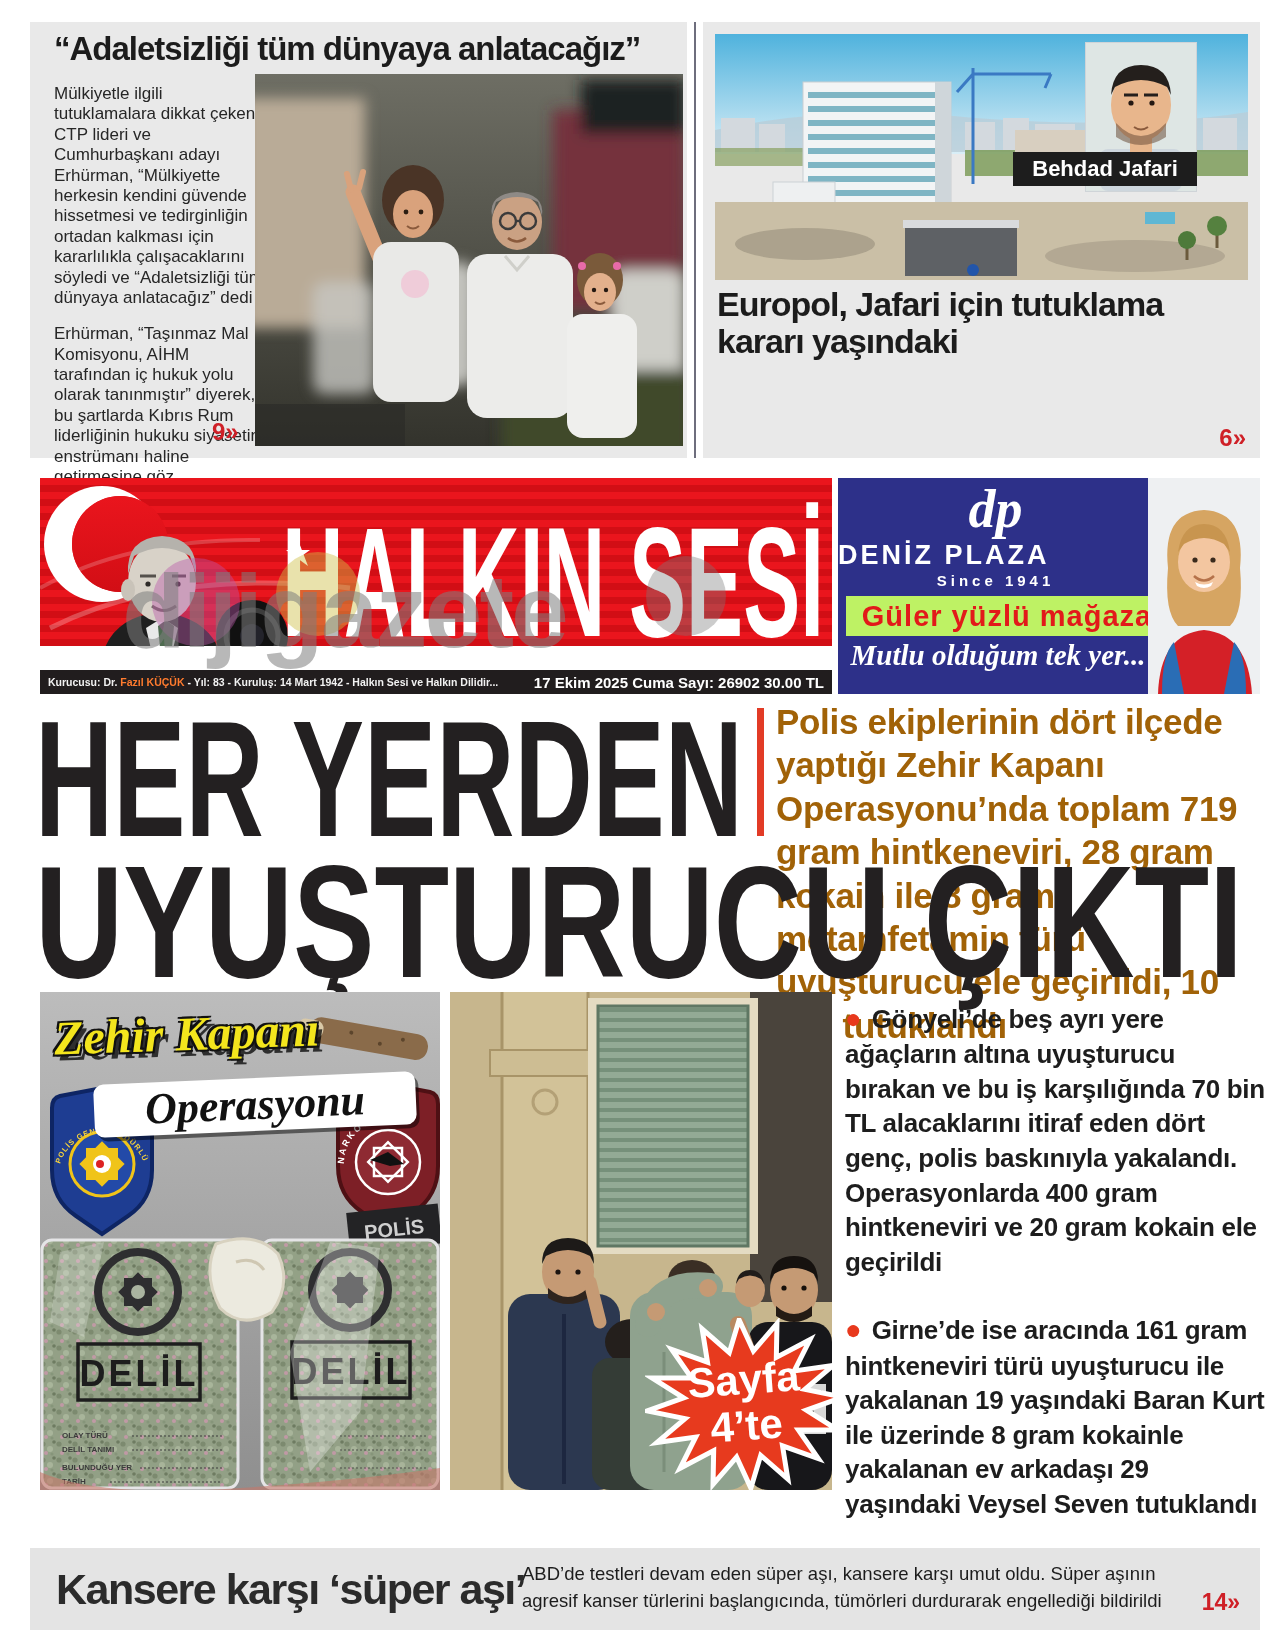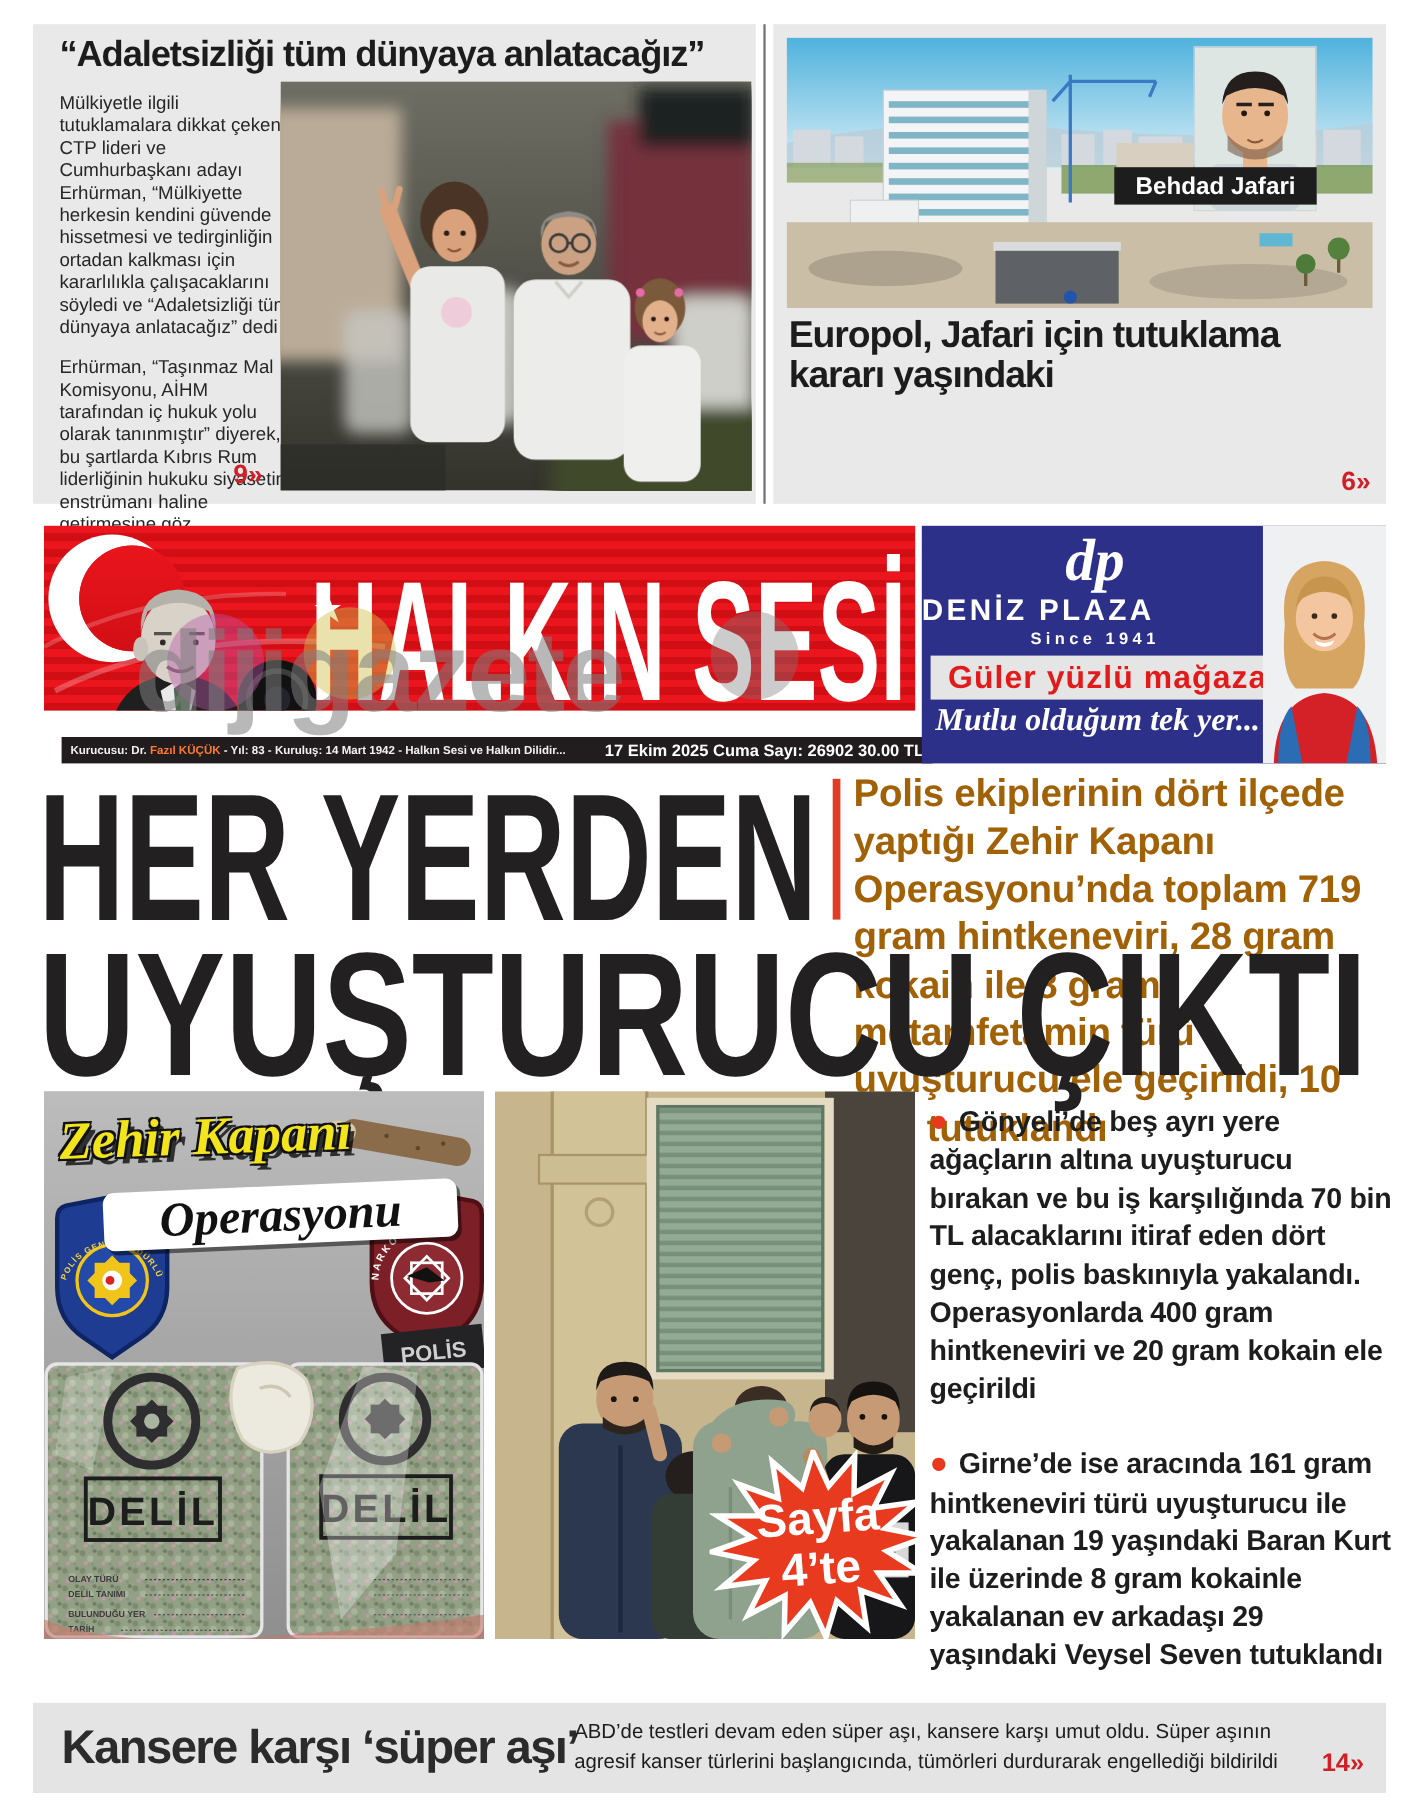--- a/index.html
+++ b/index.html
@@ -25,42 +25,42 @@
   #tr-caption { position:absolute; left:298px; top:118px; width:184px; height:34px; background:#1d1d1d; color:#fff;
                 font-weight:bold; font-size:22px; display:flex; align-items:center; justify-content:center; }
   #tr-headline { position:absolute; left:14px; top:264px; width:500px; font-size:34px; line-height:1.08; }
   #tr-body { position:absolute; left:14px; top:348px; width:532px; font-size:17.5px; line-height:1.22; color:#262626; }
   #tr-ref { position:absolute; right:14px; bottom:6px; font-size:24px; }
 
   
   #masthead { position:absolute; left:40px; top:478px; width:792px; height:168px;
               background:repeating-linear-gradient(180deg,#ea151d 0 7px,#d20e15 7px 14px); overflow:hidden; }
   #masthead-title-svg { position:absolute; left:240px; top:10px; width:548px; height:168px; }
-  #founder-strip { position:absolute; left:56px; top:670px; width:792px; height:24px; background:#211d1e;
+  #founder-strip { position:absolute; left:40px; top:670px; width:792px; height:24px; background:#211d1e;
                    display:flex; align-items:center; padding:0 8px; white-space:nowrap; }
   #founder-strip .small { font-size:10.5px; color:#f2f2f2; font-weight:bold; }
   #founder-strip .hl { color:#ff7b2e; }
   #founder-strip .date-group { margin-left:auto; font-size:15px; font-weight:bold; color:#fff; }
   #founder-strip .date-group span { }
   #watermark { position:absolute; left:122px; top:552px; font-size:104px; font-weight:bold; letter-spacing:-3px;
                color:rgba(125,125,125,.55); z-index:12; pointer-events:none; }
   .wm-dot { position:absolute; border-radius:50%; z-index:11; pointer-events:none; }
   #wm-dot1 { left:152px; top:558px; width:88px; height:88px; background:rgba(186,85,170,.42); }
   #wm-dot2 { left:276px; top:552px; width:84px; height:84px; background:rgba(206,190,70,.45); }
   #wm-dot3 { left:646px; top:556px; width:80px; height:80px; background:rgba(120,120,120,.38); }
 
   
   #ad { position:absolute; left:838px; top:478px; width:422px; height:216px; background:#2d3089; overflow:hidden; }
   #ad-logo { position:absolute; left:0; top:4px; width:315px; text-align:center; color:#fff;
              font-size:54px; font-weight:bold; font-style:italic; font-family:"Liberation Serif", serif; line-height:1; }
   #ad-brand { position:absolute; left:0; top:62px; width:315px; text-align:left; color:#fff;
               font-size:27px; font-weight:bold; letter-spacing:3px; }
   #ad-since { position:absolute; left:0; top:94px; width:315px; text-align:center; color:#fff;
               font-size:15px; font-weight:bold; letter-spacing:4px; }
-  #ad-band { position:absolute; left:8px; top:118px; width:322px; height:40px; background:#e5e5e5;
+  #ad-band { position:absolute; left:8px; top:118px; width:322px; height:40px; background:#bef264;
              display:flex; align-items:center; justify-content:center; }
   #ad-band span { color:#e21a1a; font-size:29px; font-weight:bold; letter-spacing:1px; }
   #ad-script { position:absolute; left:10px; top:162px; width:300px; text-align:center; color:#fff;
                font-family:"Liberation Serif", serif; font-style:italic; font-weight:bold; font-size:29px; line-height:1.05; }
   #ad-girl { position:absolute; right:0; top:0; width:112px; height:216px; }
 
   
   #hero-line1 { position:absolute; left:35px; top:698px; width:712px; height:152px; }
   #hero-line2 { position:absolute; left:35px; top:845px; width:1212px; height:165px; }
   #hero-bar  { position:absolute; left:757px; top:708px; width:7px; height:128px; background:#e23b26; }

